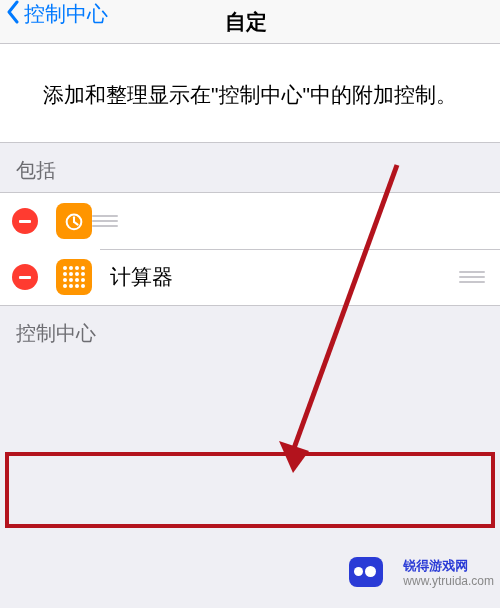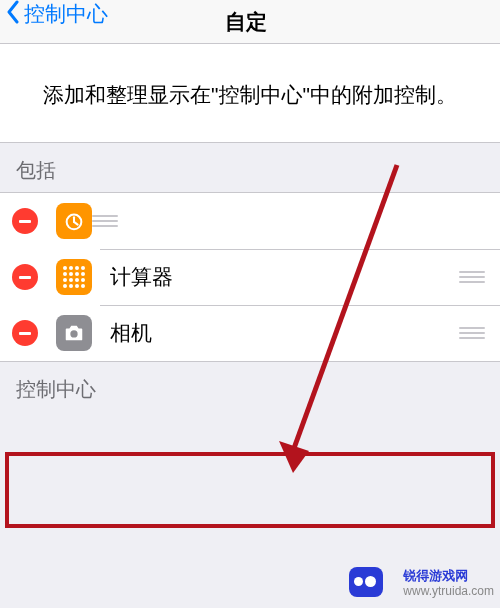--- a/index.html
+++ b/index.html
@@ -158,21 +158,21 @@
       position: absolute;
       pointer-events: none;
       left: 275px;
       top: 155px;
       width: 140px;
       height: 320px;
     }
     .watermark-badge {
       position: absolute;
       right: 6px;
-      bottom: 10px;
+      bottom: 20px;
       display: flex;
       align-items: center;
       gap: 20px;
     }
     .watermark-badge .logo {
       width: 34px;
       height: 30px;
       background: #2a3bd6;
       border-radius: 8px;
       position: relative;
@@ -265,37 +265,20 @@
         </div>
     </div>
     <span class="item-label">计算器</span>
     <div class="drag-handle">
         <span></span>
         <span></span>
         <span></span>
       </div>
   </div>
 
-  <div class="list-item">
-    <div class="remove-btn">
-        <div class="minus"></div>
-      </div>
-    <div class="app-icon grey">
-      <svg viewBox="0 0 24 24" fill="#fff">
-          <path d="M4 7h3l2-3h6l2 3h3a1 1 0 0 1 1 1v11a1 1 0 0 1-1 1H4a1 1 0 0 1-1-1V8a1 1 0 0 1 1-1z"></path>
-          <circle cx="12" cy="13" r="4" fill="#8e8e93"></circle>
-        </svg>
-    </div>
-    <span class="item-label">相机</span>
-    <div class="drag-handle">
-        <span></span>
-        <span></span>
-        <span></span>
-      </div>
-  </div>
 
 
 </div>
 
 <div class="section-header">控制中心</div>
 
 <div class="highlight-box"></div>
 
 <svg class="arrow" viewBox="0 0 140 320">
   <line x1="122" y1="10" x2="18" y2="296" stroke="#b3131d" stroke-width="5"></line>

